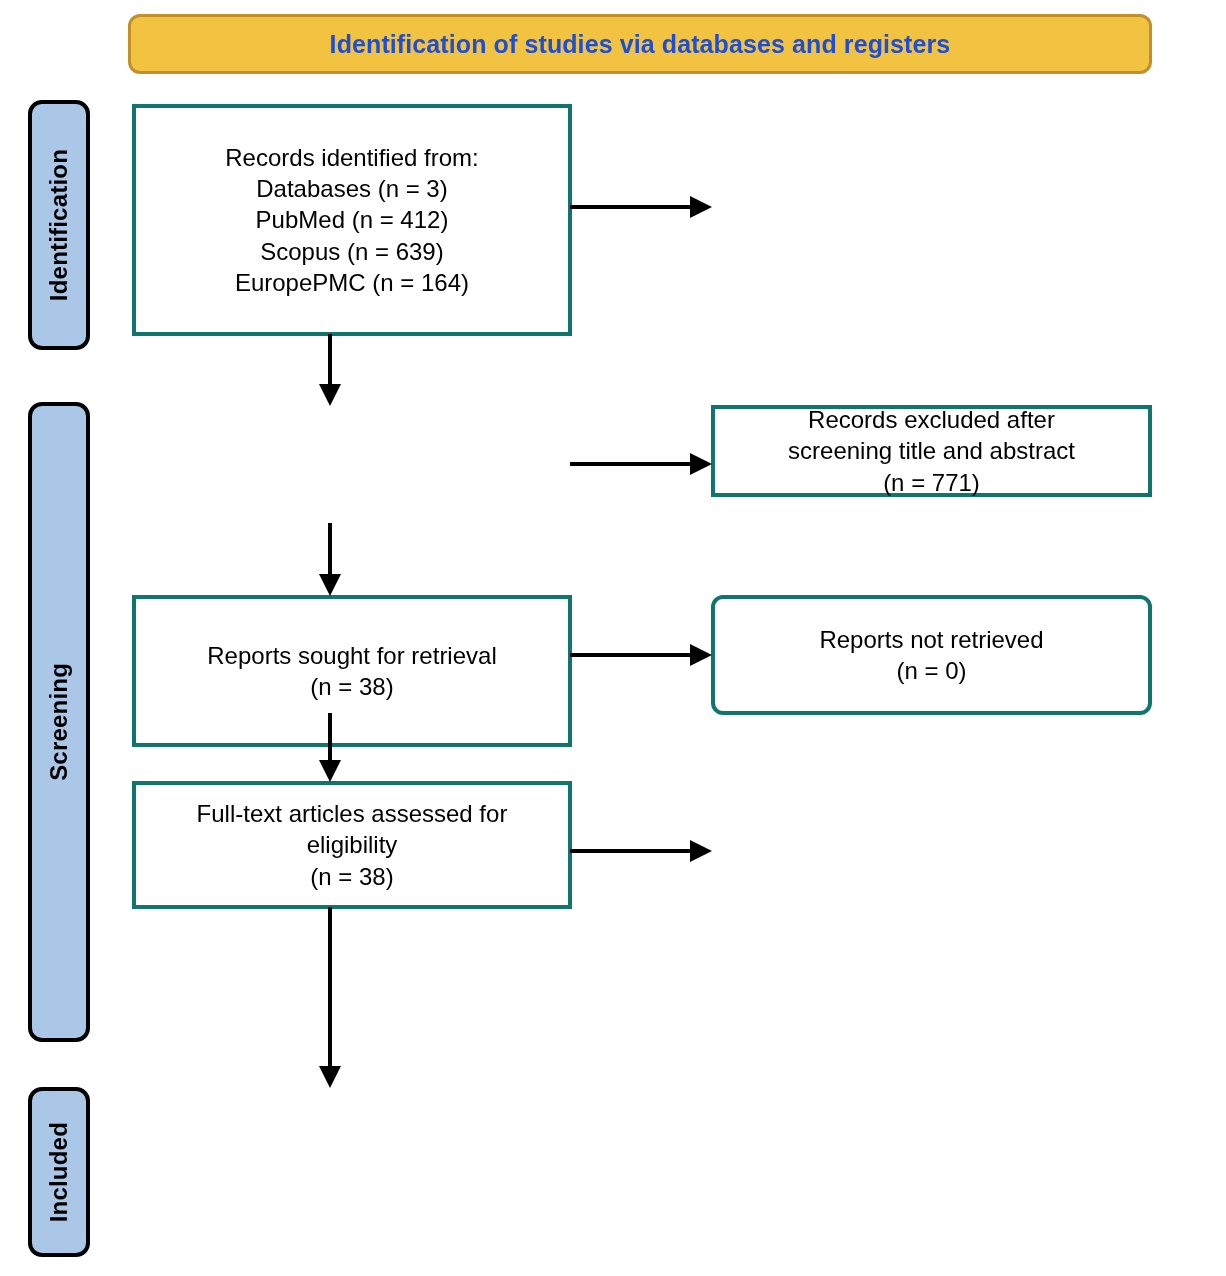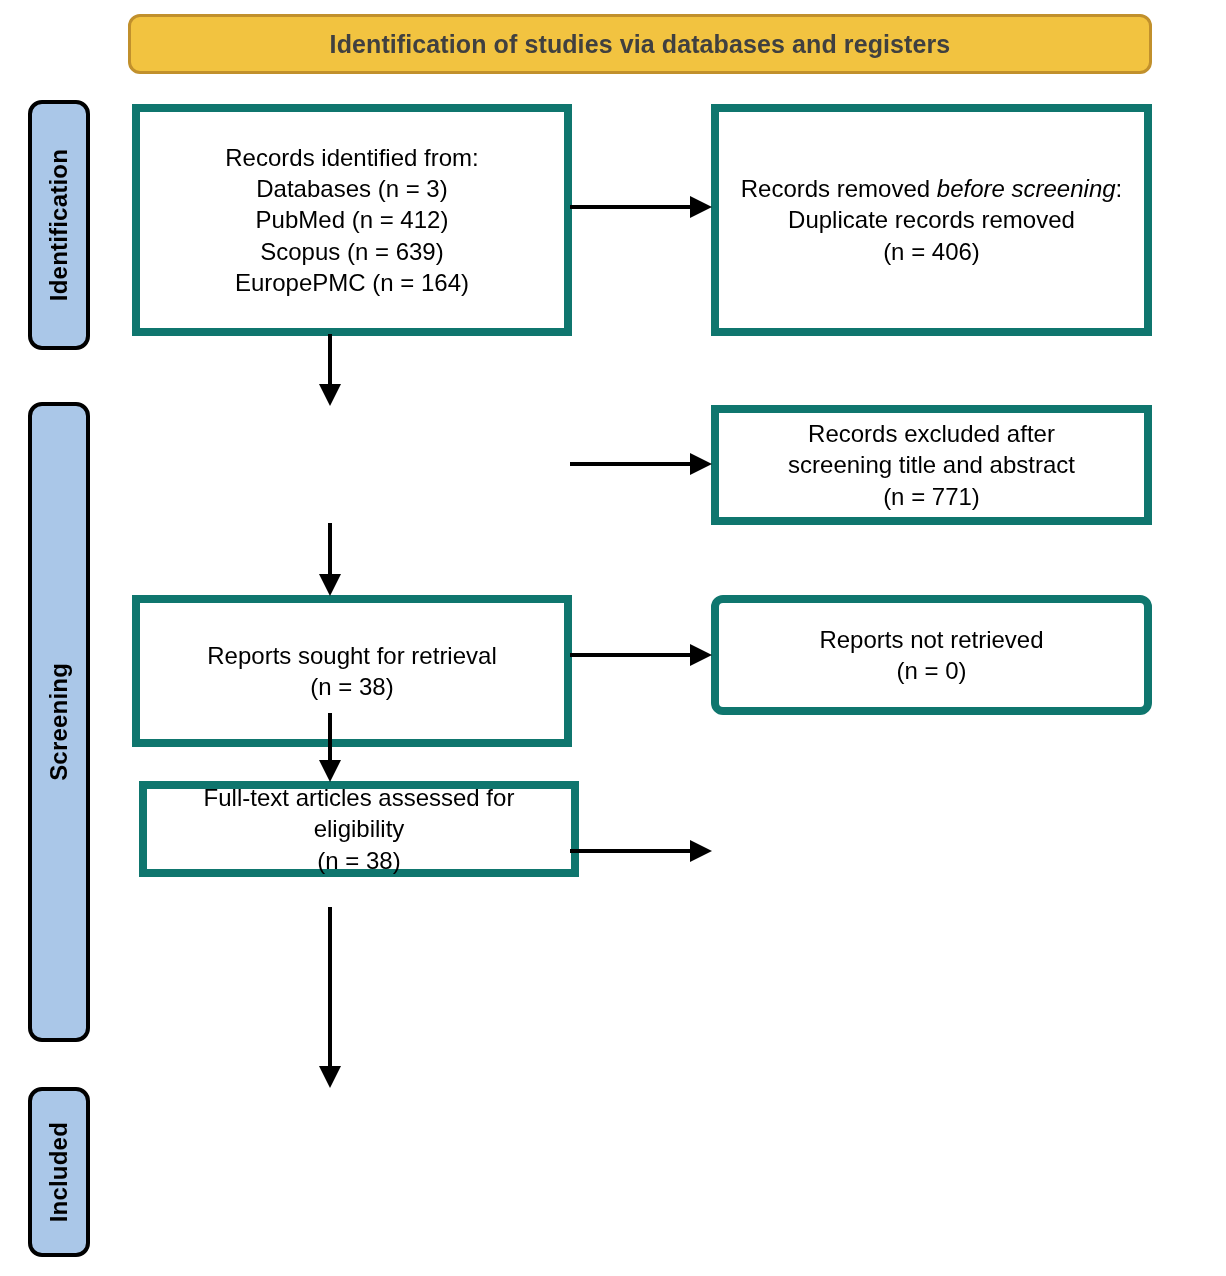--- a/index.html
+++ b/index.html
@@ -31,21 +31,21 @@
     border-radius: 12px;
     box-sizing: border-box;
     display: flex;
     align-items: center;
     justify-content: center;
   }
   .header-banner .title {
     font-size: 25px;
     font-weight: bold;
     letter-spacing: 0.1px;
-    color: #404040;
+    color: #1d4ed8;
     text-align: center;
   }
 
   
   .phase-bar {
     position: absolute;
     left: 28px;
     width: 62px;
     background: #AAC7E8;
     border: 4px solid #000000;
@@ -65,21 +65,21 @@
     letter-spacing: 0.2px;
   }
   #phase-identification { top: 100px;  height: 250px; }
   #phase-screening      { top: 402px;  height: 640px; }
   #phase-included       { top: 1087px; height: 170px; }
 
   
   .flow-box {
     position: absolute;
     background: #ffffff;
-    border: 8px solid #0f766e;
+    border: 4px solid #0f766e;
     box-sizing: border-box;
     display: flex;
     align-items: center;
     justify-content: center;
     text-align: center;
     padding: 4px 10px;
   }
   .flow-box .box-text {
     font-size: 24px;
     line-height: 1.30;
@@ -88,26 +88,26 @@
     text-align: center;
   }
   .flow-box .box-text .em {
     font-style: italic;
   }
 
   
   #box-identified   { left: 132px; top: 104px;  width: 440px; height: 232px; }
   #box-screened     { left: 132px; top: 405px;  width: 440px; height: 120px; }
   #box-sought       { left: 132px; top: 595px;  width: 440px; height: 152px; }
-  #box-fulltext     { left: 139px; top: 781px;  width: 440px; height: 96px; }
+  #box-fulltext     { left: 132px; top: 781px;  width: 440px; height: 128px; }
   #box-included     { left: 132px; top: 1087px; width: 440px; height: 170px; }
 
   
   #box-removed      { left: 711px; top: 104px;  width: 441px; height: 232px; }
-  #box-excluded-ta  { left: 711px; top: 405px;  width: 441px; height: 120px; }
+  #box-excluded-ta  { left: 711px; top: 405px;  width: 441px; height: 92px; }
   #box-notretrieved { left: 711px; top: 595px;  width: 441px; height: 120px; border-radius: 12px; }
   #box-excluded-ft  { left: 711px; top: 781px;  width: 441px; height: 207px; }
 
   
   .arrow {
     position: absolute;
   }
   .arrow svg { display: block; }
 
   
@@ -142,25 +142,20 @@
   </div>
 
   <div class="flow-box" id="box-identified">
     <div class="box-text">Records identified from:
 Databases (n = 3)
 PubMed (n = 412)
 Scopus (n = 639)
 EuropePMC (n = 164)</div>
   </div>
 
-  <div class="flow-box" id="box-removed">
-    <div class="box-text"><span>Records removed </span><span class="em">before screening</span><span>:
-Duplicate records removed
-(n = 406)</span></div>
-  </div>
 
 
   <div class="flow-box" id="box-excluded-ta">
     <div class="box-text">Records excluded after
 screening title and abstract
 (n = 771)</div>
   </div>
 
   <div class="flow-box" id="box-sought">
     <div class="box-text">Reports sought for retrieval

